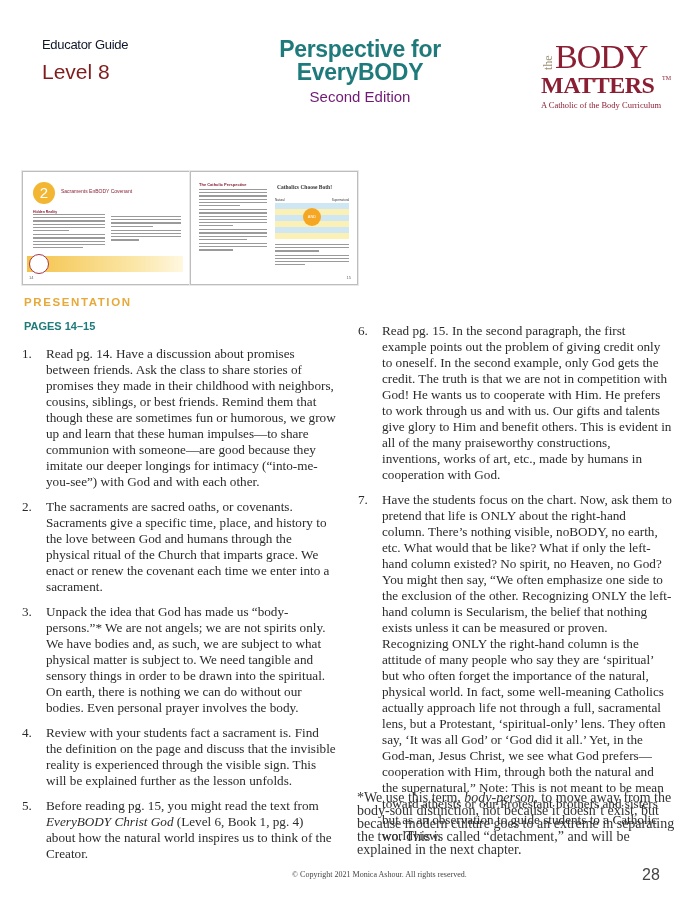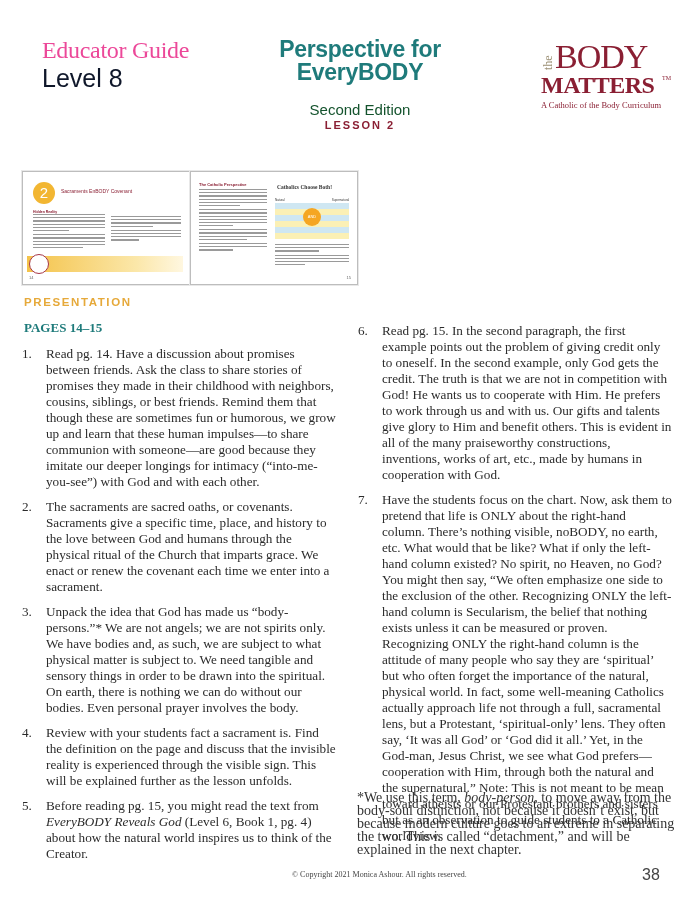--- a/index.html
+++ b/index.html
@@ -1,24 +1,24 @@
 <!DOCTYPE html>
 <html><head>
   <meta charset="utf-8">
   <style>
     html, body { margin: 0; padding: 0; background: #ffffff; }
     body { width: 700px; height: 906px; position: relative; overflow: hidden; font-family: "Liberation Serif", serif; color: #2a2a2a; }
 
     .hdr-left { position: absolute; left: 42px; top: 38px; font-family: "Liberation Sans", sans-serif; line-height: 1; }
-    .hdr-left .g { font-size: 24px; color: #ec4899; letter-spacing: -0.3px; font-family: Liberation Serif, serif; }
-    .hdr-left .l { font-size: 25px; color: #0f172a; margin-top: 4px; }
+    .hdr-left .g { font-size: 13px; color: #0f172a; letter-spacing: -0.3px; }
+    .hdr-left .l { font-size: 21px; color: #7f1d1d; margin-top: 10px; }
 
     .hdr-center { position: absolute; left: 215px; width: 290px; top: 38px; text-align: center; font-family: "Liberation Sans", sans-serif; line-height: 1; }
     .hdr-center .t { font-size: 23px; color: #1f7b7b; font-weight: bold; letter-spacing: -0.3px; }
-    .hdr-center .e { font-size: 15px; color: #14532d; margin-top: 18px; }
+    .hdr-center .e { font-size: 15px; color: #701a75; margin-top: 5px; }
     .hdr-center .ls { font-size: 11px; color: #8a1f33; font-weight: bold; letter-spacing: 2px; margin-top: 3px; }
 
     .logo { position: absolute; left: 541px; top: 40px; width: 150px; color: #8a1f33; font-family: "Liberation Serif", serif; }
     .logo .the { position: absolute; left: 0; top: 4px; font-size: 12px; transform: rotate(-90deg); transform-origin: left top; top: 30px; color: #9b8f74; }
     .logo .body { position: absolute; left: 14px; top: 0; font-size: 34px; font-weight: normal; line-height: 1; letter-spacing: -1px; }
     .logo .matters { position: absolute; left: 0; top: 33px; font-size: 24px; font-weight: bold; line-height: 1; letter-spacing: -0.5px; }
     .logo .tm { position: absolute; left: 121px; top: 35px; font-size: 6px; color: #8a1f33; }
     .logo .sub { position: absolute; left: 0; top: 60px; font-size: 8.5px; color: #8a1f33; white-space: nowrap; }
 
     .thumbs { position: absolute; left: 22px; top: 171px; width: 336px; height: 114px; }
@@ -36,21 +36,21 @@
     .r-title { position: absolute; left: 8px; top: 10px; font-size: 4px; color: #8a1f33; font-family: "Liberation Sans", sans-serif; font-weight: bold; }
     .chart-title { position: absolute; left: 86px; top: 12px; font-size: 5.5px; font-weight: bold; color: #333; }
     .chart-tbl { position: absolute; left: 84px; top: 26px; width: 74px; }
     .chart-tbl .hrow { display: flex; justify-content: space-between; font-size: 3px; color: #333; font-family: "Liberation Sans", sans-serif; margin-bottom: 1px; }
     .chart-tbl .row { height: 6px; }
     .chart-tbl .row.a { background: #cfe7f2; }
     .chart-tbl .row.b { background: #fbf0b5; }
     .and { position: absolute; left: 112px; top: 36px; width: 18px; height: 18px; border-radius: 50%; background: #f5a623; color: #fff; font-size: 4px; text-align: center; line-height: 18px; font-family: "Liberation Sans", sans-serif; }
 
     .sect { position: absolute; left: 24px; top: 296px; font-family: "Liberation Sans", sans-serif; font-size: 11.5px; font-weight: bold; color: #e6a93a; letter-spacing: 1.6px; }
-    .pages { position: absolute; left: 24px; top: 320px; font-family: Liberation Serif, serif; font-size: 13px; font-weight: bold; color: #1f7b7b; }
+    .pages { position: absolute; left: 24px; top: 320px; font-family: Liberation Sans, sans-serif; font-size: 11px; font-weight: bold; color: #1f7b7b; }
 
     .col { position: absolute; font-size: 13.2px; line-height: 16px; color: #2b2b2b; }
     .col.left { left: 22px; top: 342px; width: 318px; }
     .col.right { left: 358px; top: 319px; width: 318px; }
     .item { position: relative; padding-left: 20px; margin-bottom: 9px; }
     .item .num { position: absolute; left: 0; top: 0; }
     .item p { margin: 4px; }
     .item em { font-style: italic; }
 
     .footnote { position: absolute; left: 357px; top: 791px; width: 320px; font-size: 14px; line-height: 13px; color: #333; }
@@ -61,21 +61,20 @@
 <body>
 
 <div class="hdr-left">
   <div class="g">Educator Guide</div>
   <div class="l">Level 8</div>
 </div>
 
 <div class="hdr-center">
   <div class="t">Perspective for EveryBODY</div>
   <div class="e">Second Edition</div>
-  <div class="ls">LESSON 2</div>
 </div>
 
 <div class="logo">
   <span class="the">the</span>
   <span class="body">BODY</span>
   <span class="matters">MATTERS</span>
   <span class="tm">TM</span>
   <span class="sub">A Catholic of the Body Curriculum</span>
 </div>
 
@@ -176,33 +175,33 @@
   <div class="item">
     <span class="num">3.</span>
     <p>Unpack the idea that God has made us “body-persons.”* We are not angels; we are not spirits only. We have bodies and, as such, we are subject to what physical matter is subject to. We need tangible and sensory things in order to be drawn into the spiritual. On earth, there is nothing we can do without our bodies. Even personal prayer involves the body.</p>
   </div>
   <div class="item">
     <span class="num">4.</span>
     <p>Review with your students fact a sacrament is. Find the definition on the page and discuss that the invisible reality is experienced through the visible sign. This will be explained further as the lesson unfolds.</p>
   </div>
   <div class="item">
     <span class="num">5.</span>
-    <p><span>Before reading pg. 15, you might read the text from </span><em>EveryBODY Reveals God</em><span> (Level 6, Book 1, pg. 4) about how the natural world inspires us to think of the Creator.</span></p>
+    <p><span>Before reading pg. 15, you might read the text from </span><em>EveryBODY Christ God</em><span> (Level 6, Book 1, pg. 4) about how the natural world inspires us to think of the Creator.</span></p>
   </div>
 </div>
 
 <div class="col right">
   <div class="item">
     <span class="num">6.</span>
     <p>Read pg. 15. In the second paragraph, the first example points out the problem of giving credit only to oneself. In the second example, only God gets the credit. The truth is that we are not in competition with God! He wants us to cooperate with Him. He prefers to work through us and with us. Our gifts and talents give glory to Him and benefit others. This is evident in all of the many praiseworthy constructions, inventions, works of art, etc., made by humans in cooperation with God.</p>
   </div>
   <div class="item">
     <span class="num">7.</span>
     <p>Have the students focus on the chart. Now, ask them to pretend that life is ONLY about the right-hand column. There’s nothing visible, noBODY, no earth, etc. What would that be like? What if only the left-hand column existed? No spirit, no Heaven, no God? You might then say, “We often emphasize one side to the exclusion of the other. Recognizing ONLY the left-hand column is Secularism, the belief that nothing exists unless it can be measured or proven. Recognizing ONLY the right-hand column is the attitude of many people who say they are ‘spiritual’ but who often forget the importance of the natural, physical world. In fact, some well-meaning Catholics actually approach life not through a full, sacramental lens, but a Protestant, ‘spiritual-only’ lens. They often say, ‘It was all God’ or ‘God did it all.’ Yet, in the God-man, Jesus Christ, we see what God prefers—cooperation with Him, through both the natural and the supernatural.” Note: This is not meant to be mean toward atheists or our Protestant brothers and sisters but as an observation to guide students to a Catholic worldview.</p>
   </div>
 </div>
 
 <div class="footnote">
   <span>*We use this term, </span><em>body-person</em><span>, to move away from the body-soul distinction, not because it doesn’t exist, but because modern culture goes to an extreme in separating the two. This is called “detachment,” and will be explained in the next chapter.</span>
 </div>
 
 <div class="footer">© Copyright 2021 Monica Ashour. All rights reserved.</div>
-<div class="page-no">38</div>
+<div class="page-no">28</div>
 
 </body></html>

